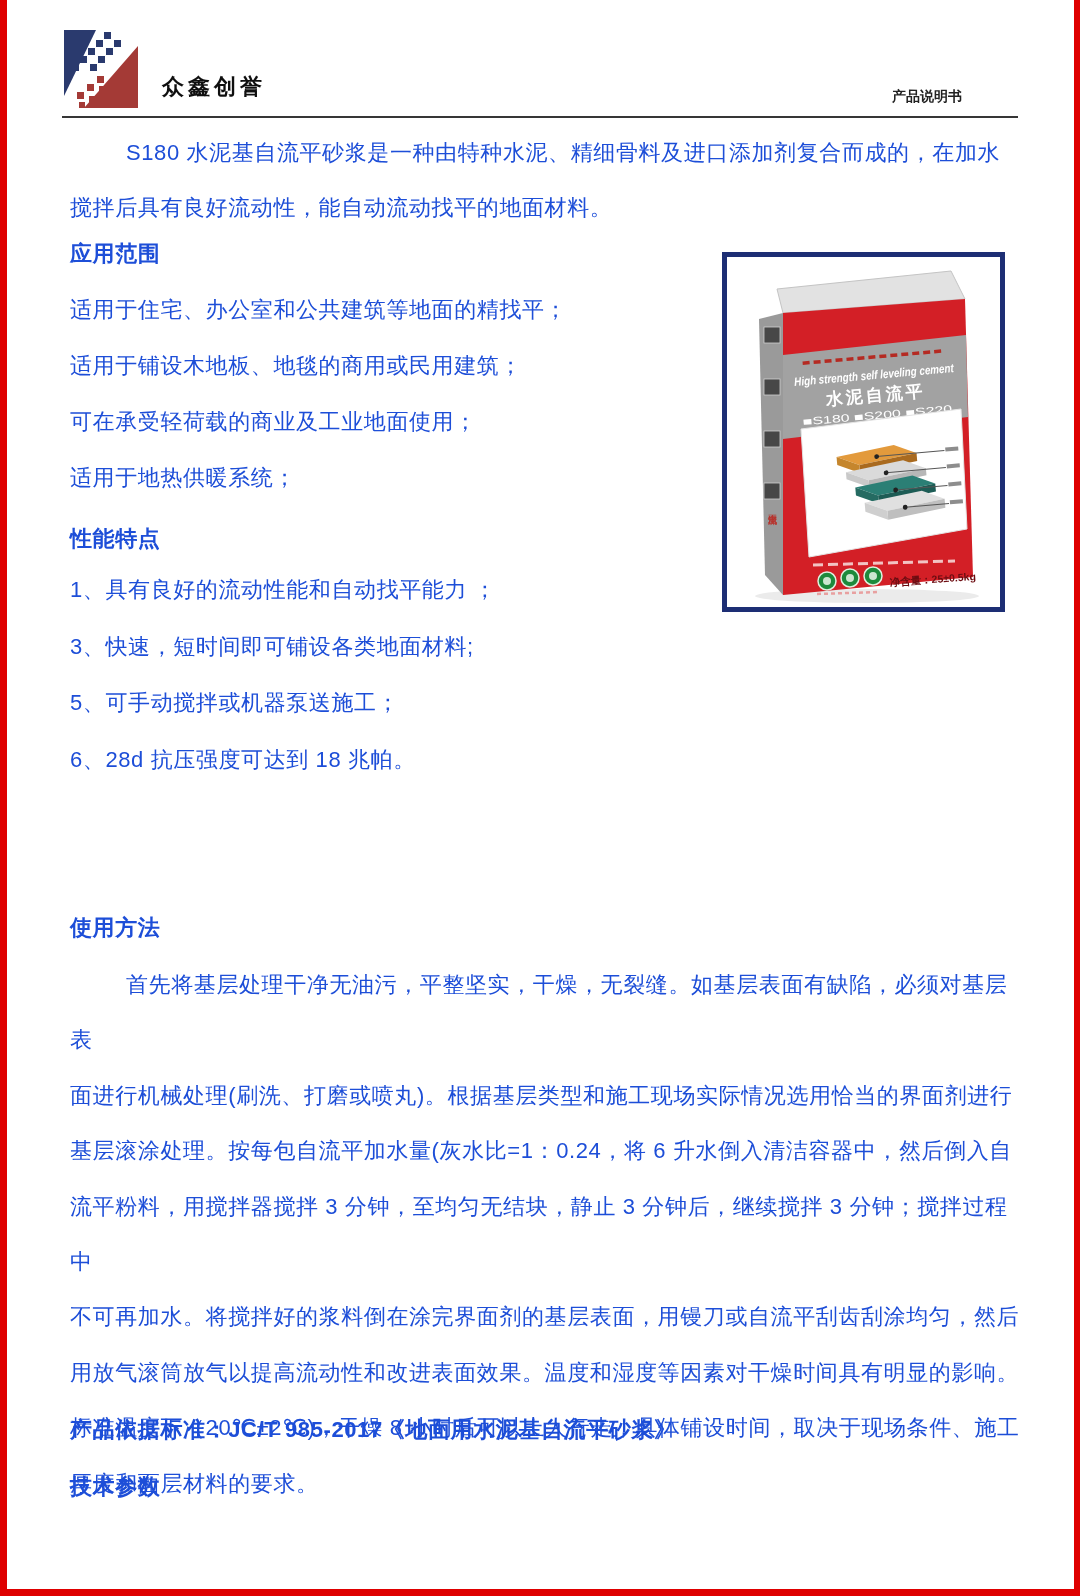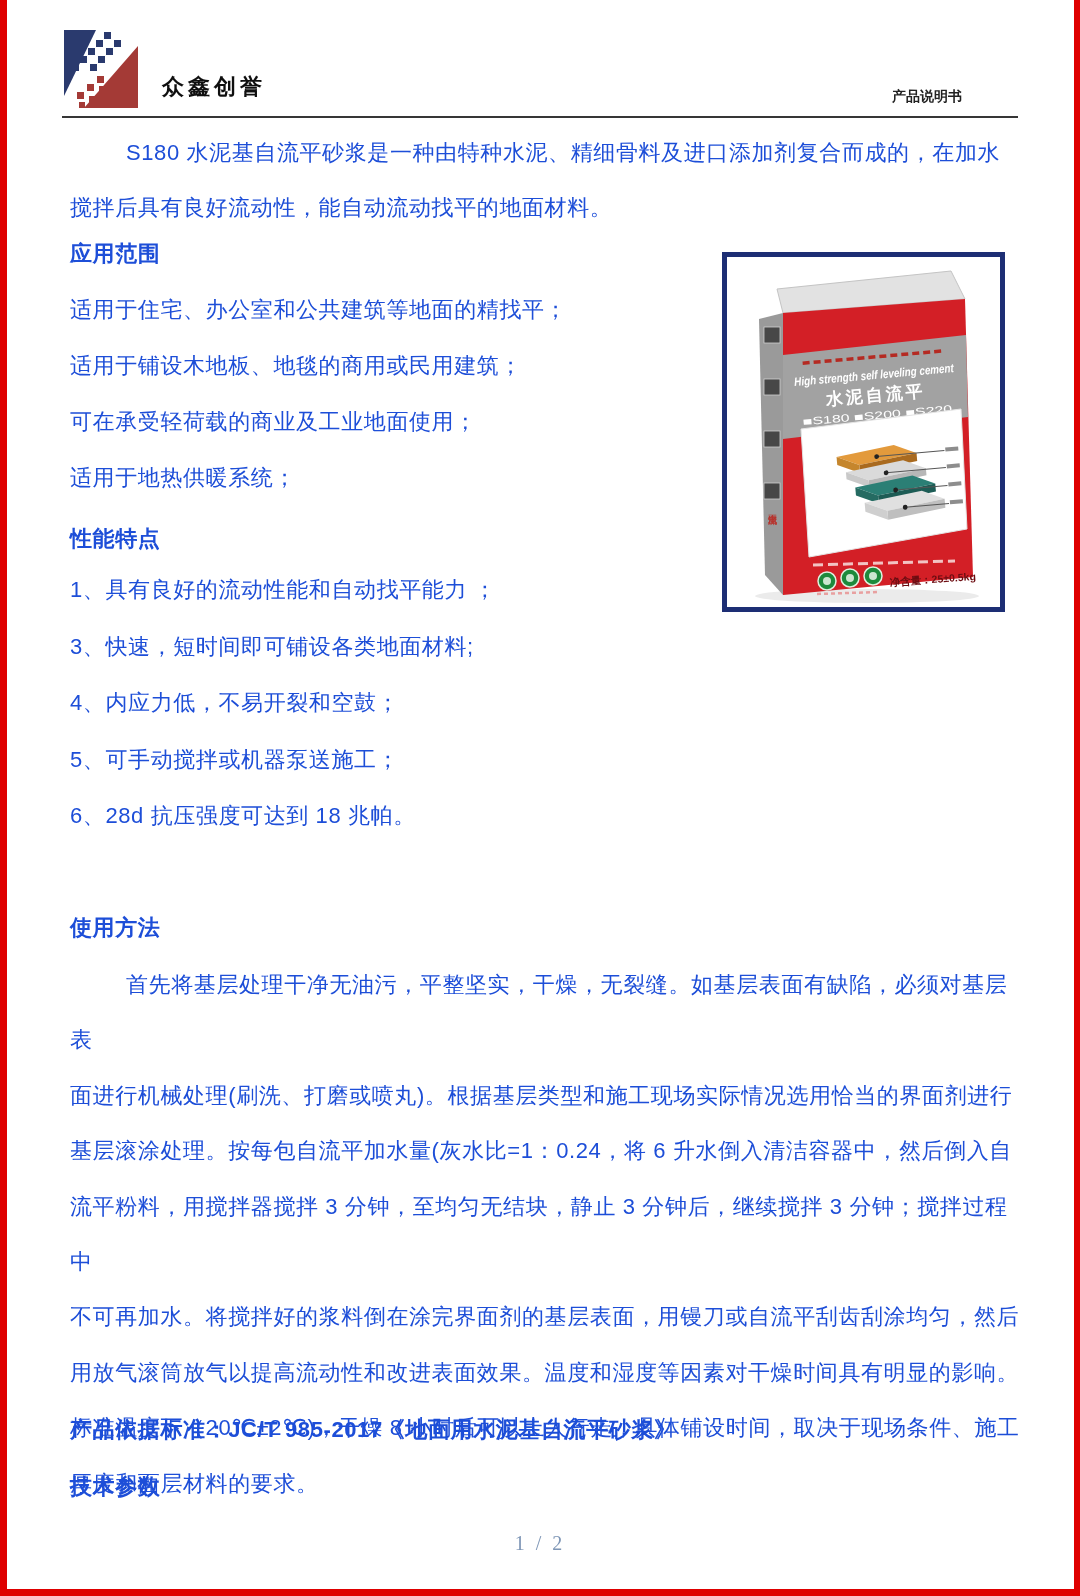--- a/index.html
+++ b/index.html
@@ -175,35 +175,33 @@
         <line x1="90" y1="337" x2="152" y2="335" stroke="#e8a0a0" stroke-width="2.5" stroke-dasharray="4 3"></line>
       </g>
       <text x="206" y="326" text-anchor="middle" font-size="10.5" font-weight="bold" fill="#6d0d12" transform="rotate(-4 206 326)">净含量：25±0.5kg</text>
     </svg>
   </div>
 
   <div class="tblock bold h-feat">性能特点</div>
   <div class="tblock feat-items">
     <div>1、具有良好的流动性能和自动找平能力 ；</div>
     <div>3、快速，短时间即可铺设各类地面材料;</div>
-    <div>4、内应力低，不易开裂和空鼓；</div>
     <div>5、可手动搅拌或机器泵送施工；</div>
     <div>6、28d 抗压强度可达到 18 兆帕。</div>
   </div>
 
   <div class="tblock bold h-usage">使用方法</div>
   <div class="tblock usage">
     <div class="indent">首先将基层处理干净无油污，平整坚实，干燥，无裂缝。如基层表面有缺陷，必须对基层表</div>
     <div>面进行机械处理(刷洗、打磨或喷丸)。根据基层类型和施工现场实际情况选用恰当的界面剂进行</div>
     <div>基层滚涂处理。按每包自流平加水量(灰水比=1：0.24，将 6 升水倒入清洁容器中，然后倒入自</div>
     <div>流平粉料，用搅拌器搅拌 3 分钟，至均匀无结块，静止 3 分钟后，继续搅拌 3 分钟；搅拌过程中</div>
     <div>不可再加水。将搅拌好的浆料倒在涂完界面剂的基层表面，用镘刀或自流平刮齿刮涂均匀，然后</div>
     <div>用放气滚筒放气以提高流动性和改进表面效果。温度和湿度等因素对干燥时间具有明显的影响。</div>
     <div>标准温度下（20℃±2℃)，干燥 8 小时后可以上人行走，具体铺设时间，取决于现场条件、施工</div>
     <div>厚度和面层材料的要求。</div>
   </div>
 
   <div class="tblock standard">产品依据标准：JC/T 985-2017《地面用水泥基自流平砂浆》</div>
   <div class="tblock bold h-tech">技术参数</div>
 
-  <div class="footer">1 / 2</div>
 
 </div>
 
 </body></html>

